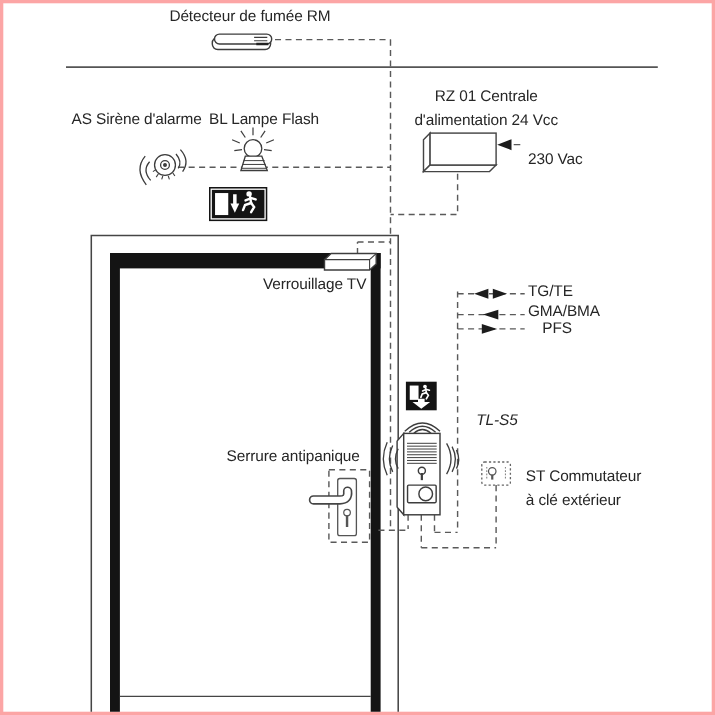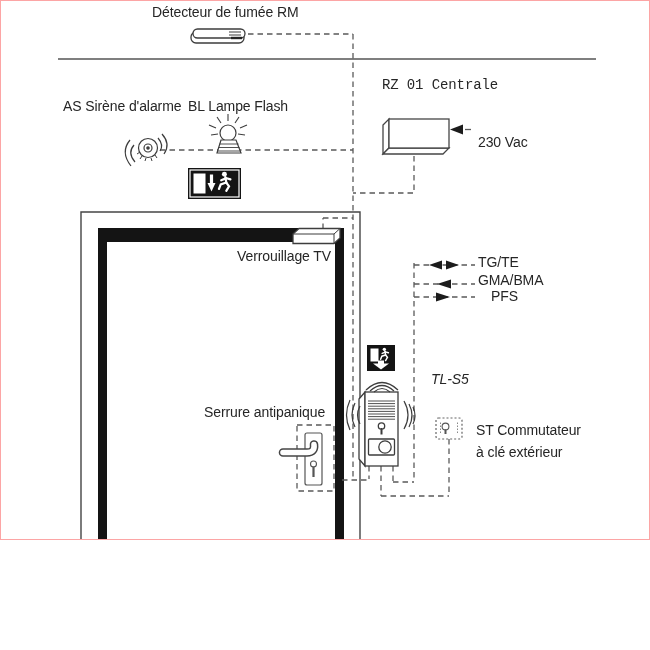--- a/index.html
+++ b/index.html
@@ -1,18 +1,18 @@
 <!DOCTYPE html>
 <html><head>
 <meta charset="utf-8">
 <style>
   html,body{margin:0;padding:0;background:#fff;}
   .stage{
-    position:relative;width:650px;height:540px;background:#ffffff;
-    border:1px solid #fca5a5;box-sizing:border-box;overflow:hidden;
+    position:relative;width:650px;height:650px;background:#ffffff;
+    border:3px solid #fca5a5;box-sizing:border-box;overflow:hidden;
     font-family:"Liberation Sans", sans-serif;
   }
   .stage svg{position:absolute;left:0;top:0;}
   .lbl{
     position:absolute;font-size:14px;line-height:16px;color:#262626;
     white-space:nowrap;letter-spacing:-0.1px;
   }
   .lbl.center{text-align:center;white-space:normal;}
   .lbl.right{text-align:right;}
 </style>
@@ -179,21 +179,22 @@
       <rect x="435" y="417" width="26" height="21" rx="2.5" stroke="#666" stroke-width="1.2" stroke-dasharray="2 2" fill="#fff"></rect>
       <path d="M439.5,421.5 V433.5 M456.5,421.5 V433.5" stroke="#888" stroke-width="1" stroke-dasharray="1.5 1.5" fill="none"></path>
       <circle cx="444.5" cy="425.5" r="3.4" fill="none" stroke="#555" stroke-width="1.1"></circle>
       <path d="M444.5,428.5 V433" stroke="#555" stroke-width="2" fill="none"></path>
     </g>
   </svg>
 
   <div class="lbl" style="left:151px;top:3px;">Détecteur de fumée RM</div>
   <div class="lbl" style="left:62px;top:97px;">AS Sirène d'alarme</div>
   <div class="lbl" style="left:187px;top:97px;">BL Lampe Flash</div>
-  <div class="lbl center" style="left:363px;top:76px;width:152px;font-family:Liberation Mono, monospace;">RZ 01 Centrale</div>
+  <div class="lbl center" style="left:363px;top:76px;width:152px;">RZ 01 Centrale</div>
+  <div class="lbl center" style="left:360px;top:98px;width:158px;">d'alimentation 24 Vcc</div>
   <div class="lbl" style="left:477px;top:133px;">230 Vac</div>
   <div class="lbl right" style="left:228px;top:247px;width:102px;">Verrouillage TV</div>
   <div class="lbl" style="left:477px;top:253px;text-align:center;">TG/TE</div>
   <div class="lbl" style="left:477px;top:271px;">GMA/BMA</div>
   <div class="lbl" style="left:490px;top:287px;">PFS</div>
   <div class="lbl" style="left:430px;top:370px;font-style:italic;">TL-S5</div>
   <div class="lbl" style="left:203px;top:403px;">Serrure antipanique</div>
   <div class="lbl" style="left:475px;top:421px;">ST Commutateur</div>
   <div class="lbl" style="left:475px;top:443px;">à clé extérieur</div>
 

